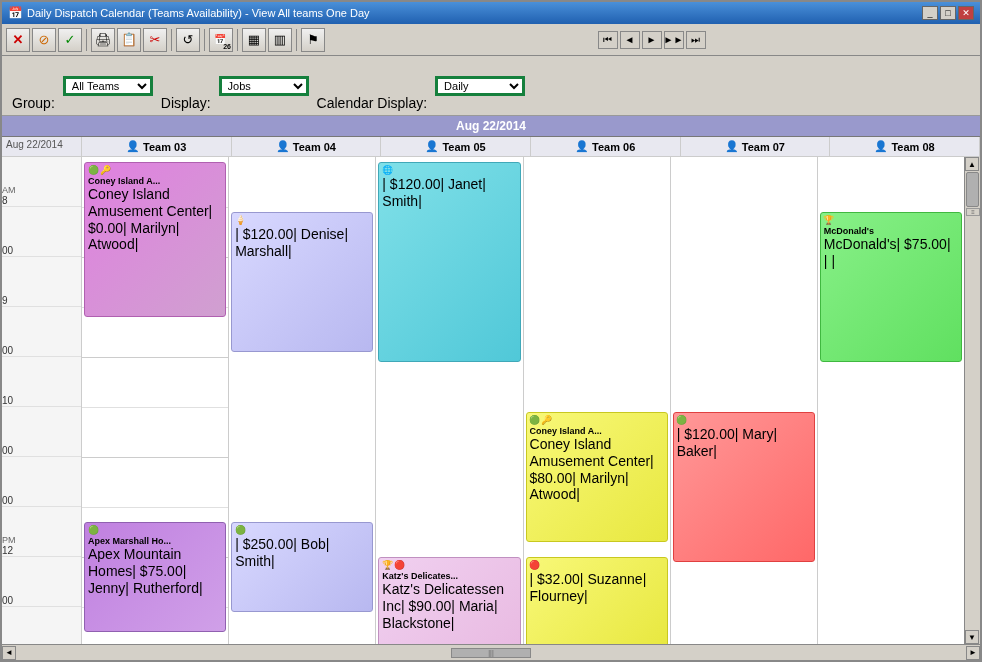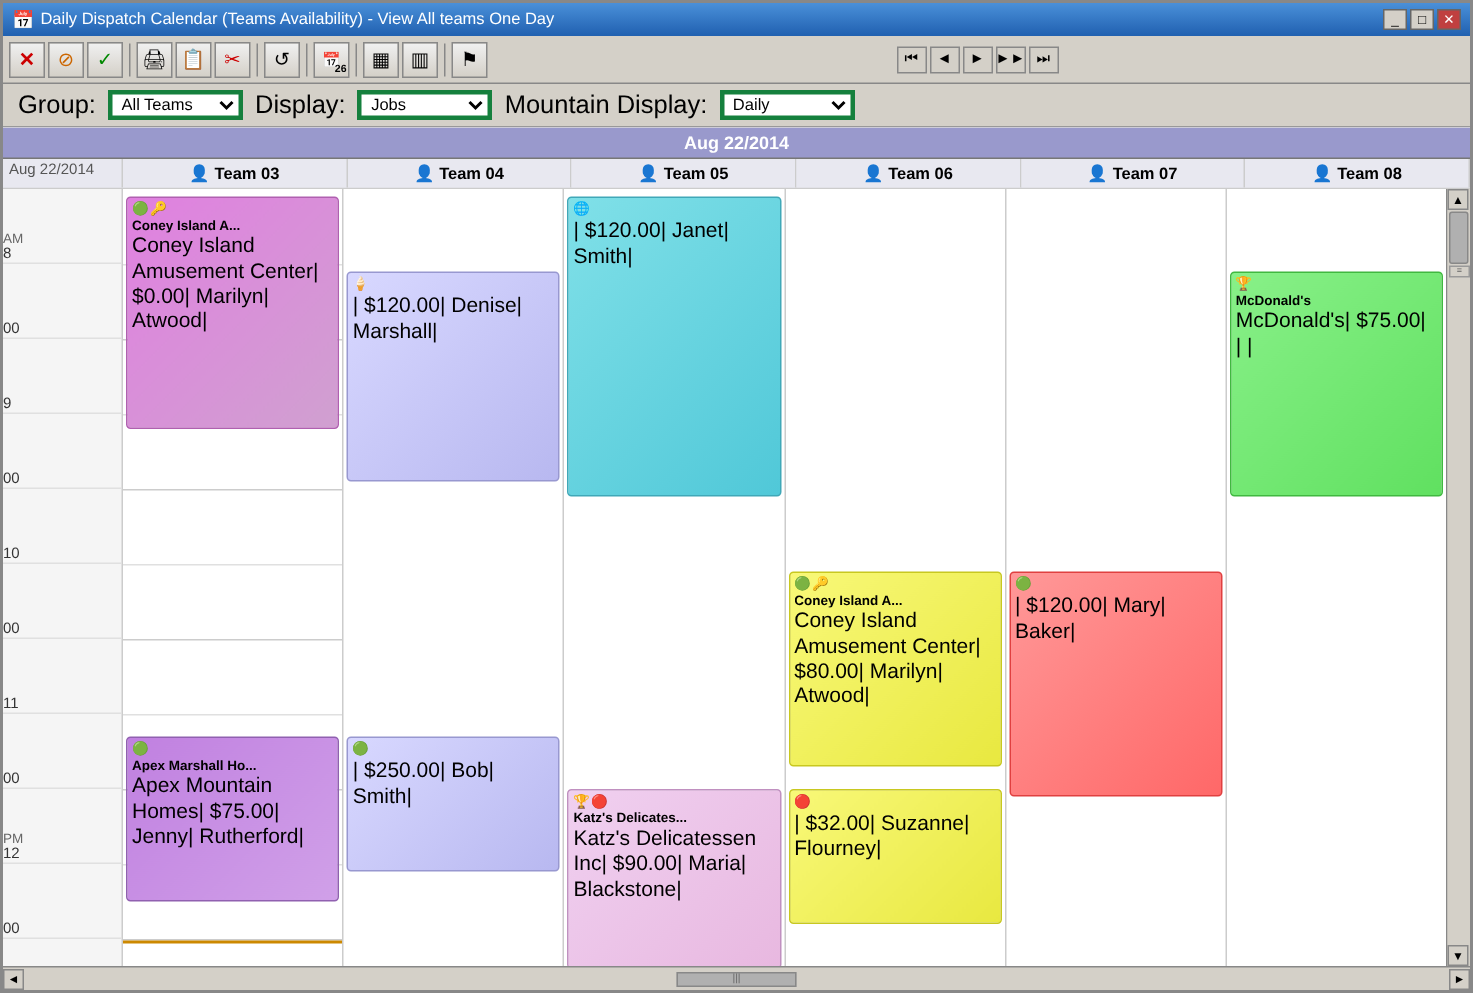--- a/index.html
+++ b/index.html
@@ -14,21 +14,21 @@
     .title-btn.minimize { background: #d4d0c8; }
     .title-btn.maximize { background: #d4d0c8; }
     .title-btn.close { background: #c04040; color: white; }
     
     .toolbar { background: #d4d0c8; border-bottom: 1px solid #888; padding: 2px 4px; display: flex; align-items: center; gap: 2px; height: 32px; }
     .tool-btn { width: 24px; height: 24px; border: 1px solid #888; background: linear-gradient(to bottom, #f0f0f0, #d4d0c8); display: flex; align-items: center; justify-content: center; cursor: pointer; font-size: 13px; }
     .tool-sep { width: 1px; height: 22px; background: #888; margin: 0 2px; }
     .nav-btn { width: 20px; height: 18px; border: 1px solid #888; background: #d4d0c8; cursor: pointer; display: flex; align-items: center; justify-content: center; font-size: 10px; }
     
     .filter-bar { background: #d4d0c8; padding: 4px 10px; display: flex; align-items: center; gap: 8px; border-bottom: 1px solid #999; }
-    .filter-label { font-size: 17px; }
+    .filter-label { font-size: 14px; margin-top: 35px; }
     .filter-select { height: 20px; border: 3px solid #15803d; background: white; font-size: 11px; padding: 0 2px; min-width: 90px; }
     
     .calendar-container { flex: 1; display: flex; flex-direction: column; overflow: hidden; background: white; }
     
     .date-header { background: #9999cc; color: white; text-align: center; padding: 3px; font-size: 12px; font-weight: bold; border-bottom: 1px solid #777; }
     
     .team-header-row { display: flex; border-bottom: 1px solid #ccc; background: #e8e8f0; }
     .time-col-header { width: 80px; min-width: 80px; border-right: 1px solid #ccc; background: #e8e8f0; }
     .team-header { flex: 1; text-align: center; padding: 3px 2px; font-size: 11px; font-weight: bold; border-right: 1px solid #ccc; display: flex; align-items: center; justify-content: center; gap: 3px; background: #e8e8f0; }
     .time-col { width: 80px; min-width: 80px; border-right: 1px solid #ccc; background: #f5f5f5; }
@@ -87,21 +87,21 @@
       <div class="nav-btn">►►</div>
       <div class="nav-btn">⏭</div>
     </div>
   </div>
 
   <div class="filter-bar">
     <span class="filter-label">Group:</span>
     <select class="filter-select"><option selected="">All Teams</option><option>Team 01</option><option>Team 02</option></select>
     <span class="filter-label">Display:</span>
     <select class="filter-select"><option selected="">Jobs</option><option>Tasks</option><option>Both</option></select>
-    <span class="filter-label">Mountain Display:</span>
+    <span class="filter-label">Calendar Display:</span>
     <select class="filter-select"><option selected="">Daily</option><option>Weekly</option><option>Monthly</option></select>
   </div>
 
   <div class="calendar-container">
     <div class="date-header">Aug 22/2014</div>
 
     <div class="team-header-row">
       <div class="time-col-header">
         <div style="padding:2px 4px;font-size:10px;color:#555;">Aug 22/2014</div>
       </div>
@@ -146,23 +146,20 @@
               <span class="time-slot-label">9</span>
             </div>
           <div class="time-slot">
               <span class="time-slot-label">00</span>
             </div>
           <div class="time-slot">
               <span class="time-slot-label">10</span>
             </div>
           <div class="time-slot">
               <span class="time-slot-label">00</span>
-            </div>
-          <div class="time-slot">
-              <span class="time-slot-label">11</span>
             </div>
           <div class="time-slot">
               <span class="time-slot-label">00</span>
             </div>
           <div class="time-slot">
               <span class="am-pm">PM</span>
               <span class="time-slot-label">12</span>
             </div>
           <div class="time-slot">
               <span class="time-slot-label">00</span>

